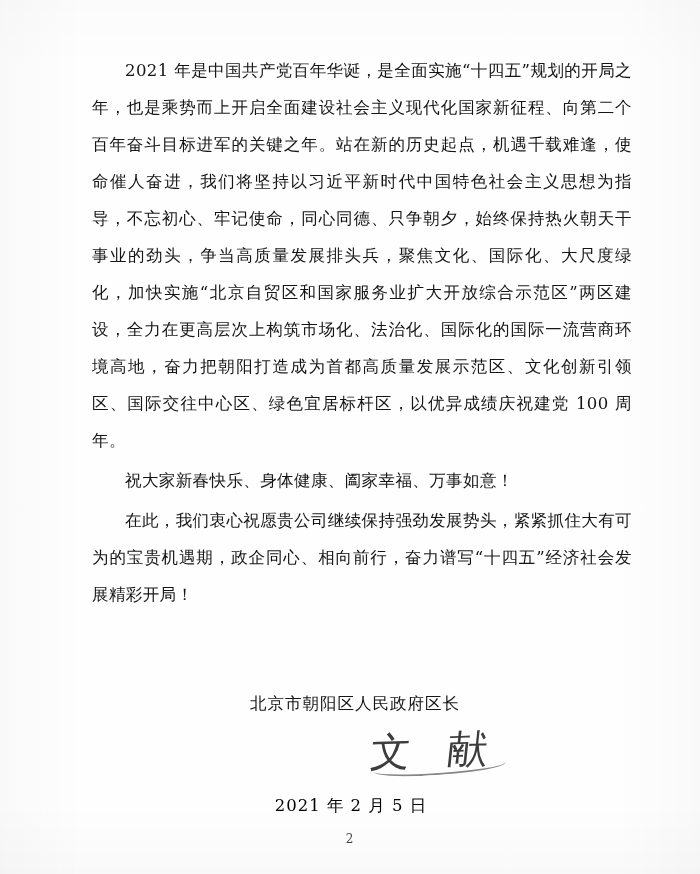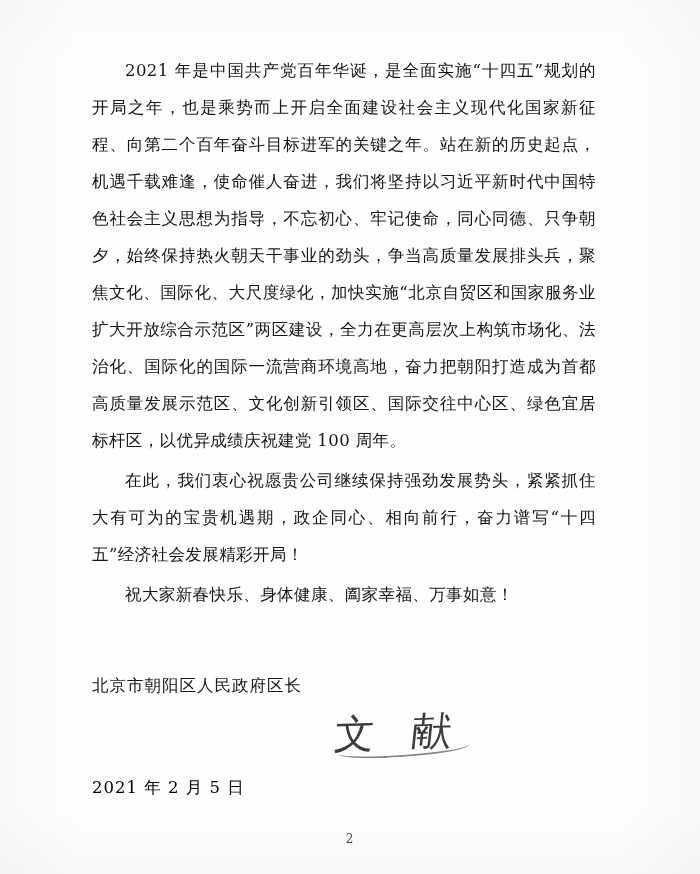--- a/index.html
+++ b/index.html
@@ -13,21 +13,21 @@
     font-family: "DejaVu Serif", "Liberation Serif", serif;
     color: #1a1a1a;
     overflow: hidden;
     position: relative;
   }
   .page {
     position: relative;
     width: 700px;
     height: 874px;
     box-sizing: border-box;
-    padding: 52px 104px 0 92px;
+    padding: 52px 68px 0 92px;
     background: #fefefe;
   }
   
   .page::before {
     content: "";
     position: absolute;
     inset: 0;
     background:
       linear-gradient(90deg, rgba(0,0,0,0.018) 0%, rgba(0,0,0,0) 12%, rgba(0,0,0,0) 88%, rgba(0,0,0,0.02) 100%),
       linear-gradient(180deg, rgba(0,0,0,0.012) 0%, rgba(0,0,0,0) 8%, rgba(0,0,0,0) 92%, rgba(0,0,0,0.02) 100%);
@@ -44,22 +44,22 @@
   }
   .para {
     margin: 0 0 2px 0;
     text-indent: 2em;
   }
   .para + .para {
     margin-top: 3px;
   }
   .sign-block {
     position: relative;
-    margin-top: 62px;
-    text-align: left;
+    margin-top: 80px;
+    text-align: center;
     padding-right: 14px;
   }
   .signer {
     font-size: 16.5px;
     letter-spacing: 1px;
     color: #151515;
     margin-right: 0px;
   }
   .sig-area {
     position: relative;
@@ -104,22 +104,22 @@
     letter-spacing: 1px;
   }
 </style>
 </head>
 <body>
 
 <div class="page">
 
   <div class="body-text">
     <p class="para">2021 年是中国共产党百年华诞，是全面实施“十四五”规划的开局之年，也是乘势而上开启全面建设社会主义现代化国家新征程、向第二个百年奋斗目标进军的关键之年。站在新的历史起点，机遇千载难逢，使命催人奋进，我们将坚持以习近平新时代中国特色社会主义思想为指导，不忘初心、牢记使命，同心同德、只争朝夕，始终保持热火朝天干事业的劲头，争当高质量发展排头兵，聚焦文化、国际化、大尺度绿化，加快实施“北京自贸区和国家服务业扩大开放综合示范区”两区建设，全力在更高层次上构筑市场化、法治化、国际化的国际一流营商环境高地，奋力把朝阳打造成为首都高质量发展示范区、文化创新引领区、国际交往中心区、绿色宜居标杆区，以优异成绩庆祝建党 100 周年。</p>
+    <p class="para">祝大家新春快乐、身体健康、阖家幸福、万事如意！</p>
     <p class="para">在此，我们衷心祝愿贵公司继续保持强劲发展势头，紧紧抓住大有可为的宝贵机遇期，政企同心、相向前行，奋力谱写“十四五”经济社会发展精彩开局！</p>
-    <p class="para">祝大家新春快乐、身体健康、阖家幸福、万事如意！</p>
   </div>
 
   <div class="sign-block">
     <div class="signer">北京市朝阳区人民政府区长</div>
     <div class="sig-area">
       <div class="handwritten">文 献</div>
       <div class="sig-stroke"></div>
     </div>
     <div class="doc-date">2021 年 2 月 5 日</div>
   </div>

